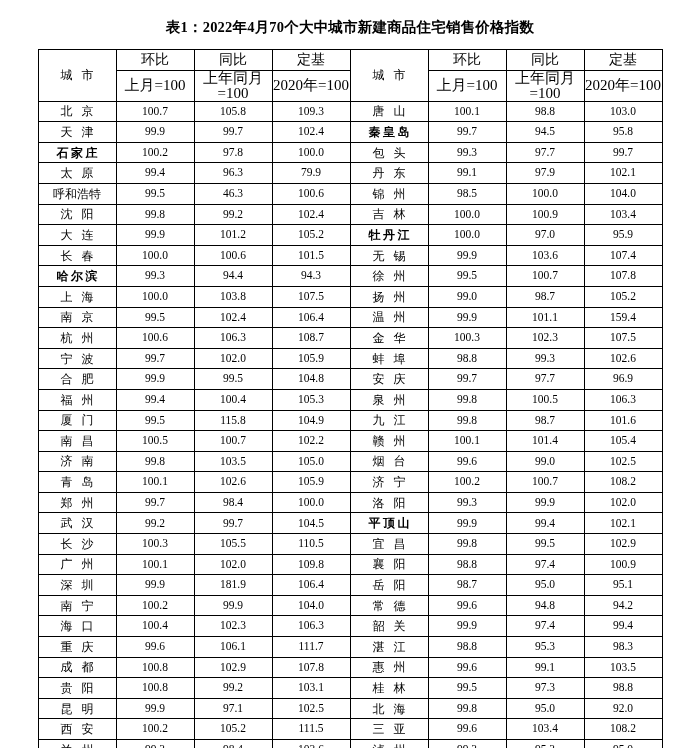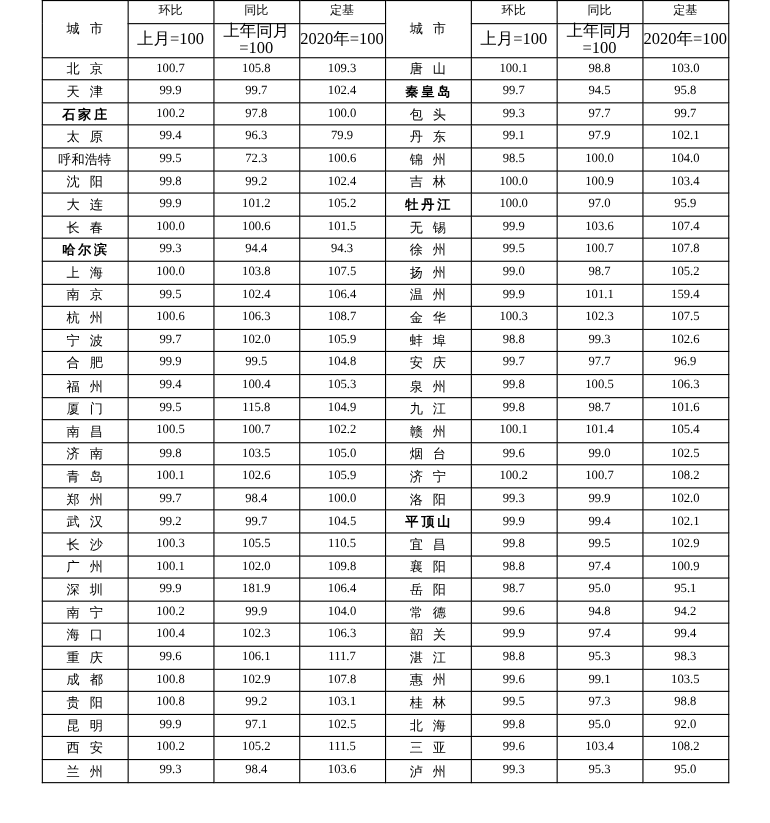--- a/index.html
+++ b/index.html
@@ -47,21 +47,21 @@
     line-height: 1.0;
     height: 19.6px;
     font-weight: normal;
   }
   
   .hdr-city {
     font-size: 12px;
     font-weight: normal;
   }
   .hdr-top {
-    font-size: 11px;
+    font-size: 14px;
   }
   .hdr-sub {
     font-size: 15px;
   }
   
   col.c-city { width: 78px; }
   col.c-num  { width: 78px; }
 
   
   .city {
@@ -76,20 +76,23 @@
   .num {
     font-size: 11.5px;
     font-family: "Liberation Serif", "DejaVu Serif", serif;
   }
 </style>
 </head>
 <body>
 
 <div class="page">
 
+  <div class="title">
+    <span class="label">表1：</span><span>2022年4月70个大中城市新建商品住宅销售价格指数</span>
+  </div>
 
   <table class="main">
     <colgroup>
       <col class="c-city">
         <col class="c-num">
         <col class="c-num">
         <col class="c-num">
       <col class="c-city">
         <col class="c-num">
         <col class="c-num">
@@ -174,21 +177,21 @@
           </td>
           <td><span class="num">99.1</span></td>
           <td><span class="num">97.9</span></td>
           <td><span class="num">102.1</span></td>
         </tr>
         <tr>
           <td>
             <span class="city">呼和浩特</span>
           </td>
           <td><span class="num">99.5</span></td>
-          <td><span class="num">72.3</span></td>
+          <td><span class="num">46.3</span></td>
           <td><span class="num">100.6</span></td>
           <td>
             <span class="city sp2">锦州</span>
           </td>
           <td><span class="num">98.5</span></td>
           <td><span class="num">100.0</span></td>
           <td><span class="num">104.0</span></td>
         </tr>
         <tr>
           <td>

